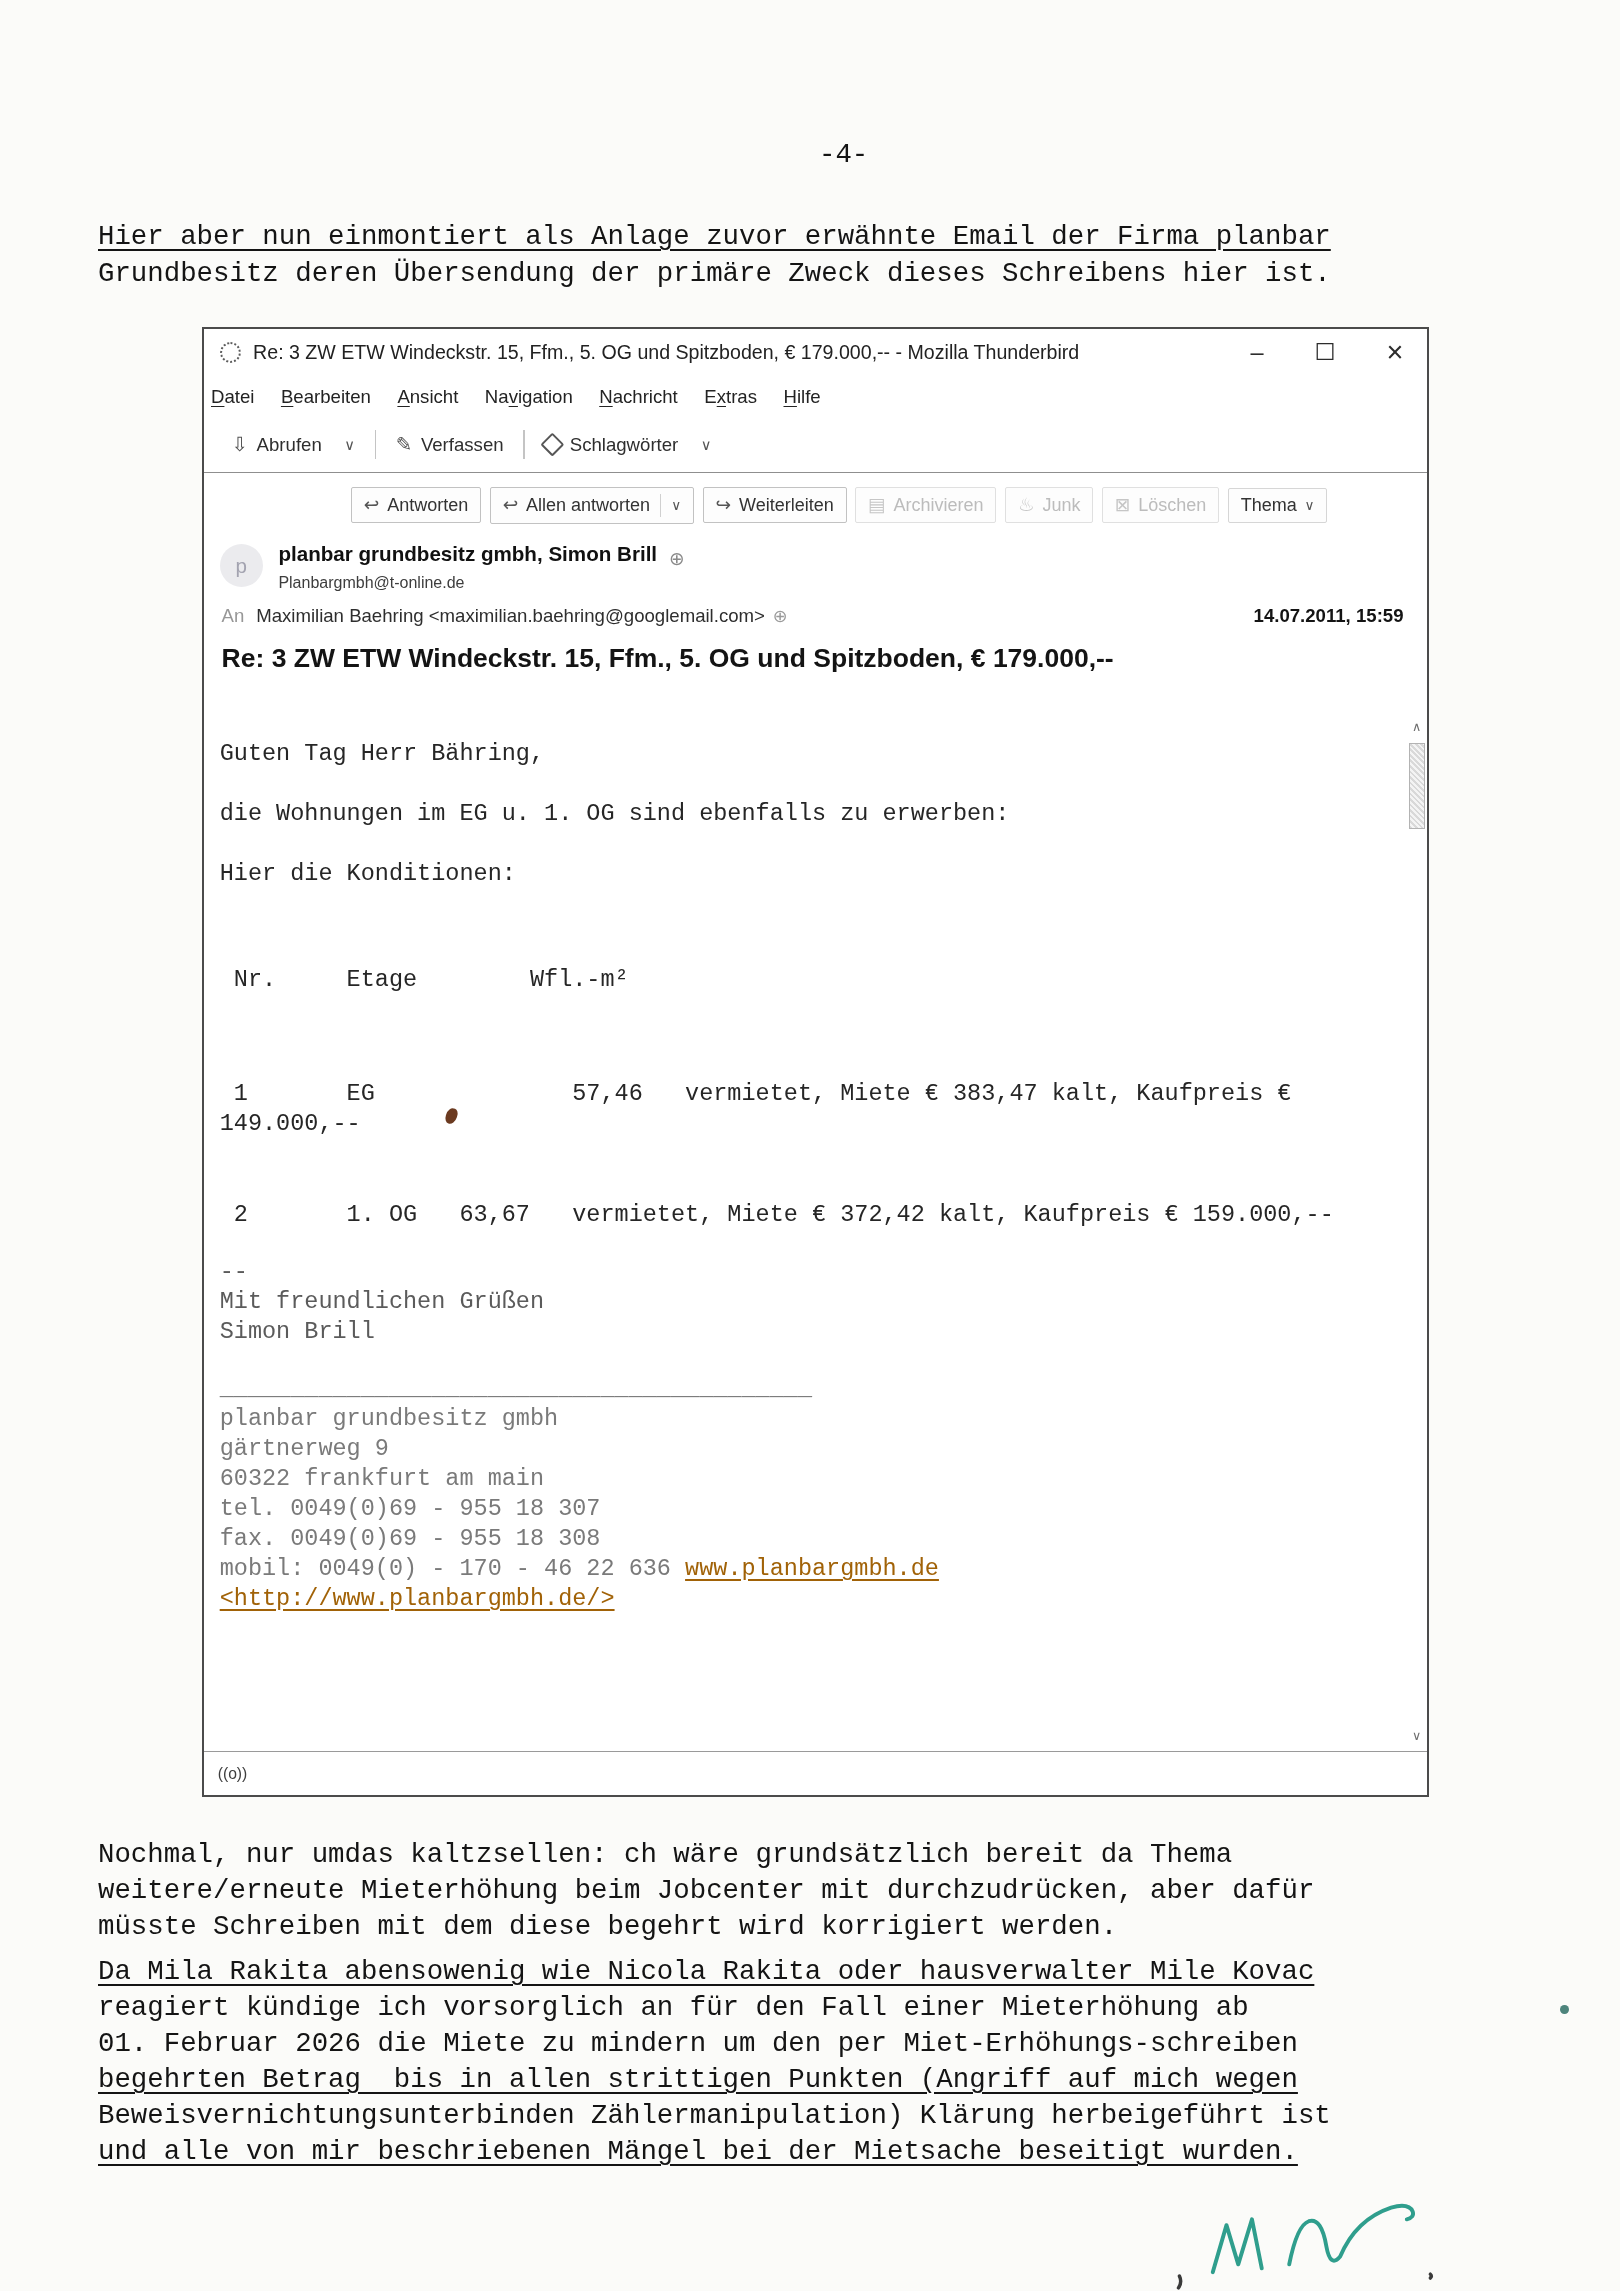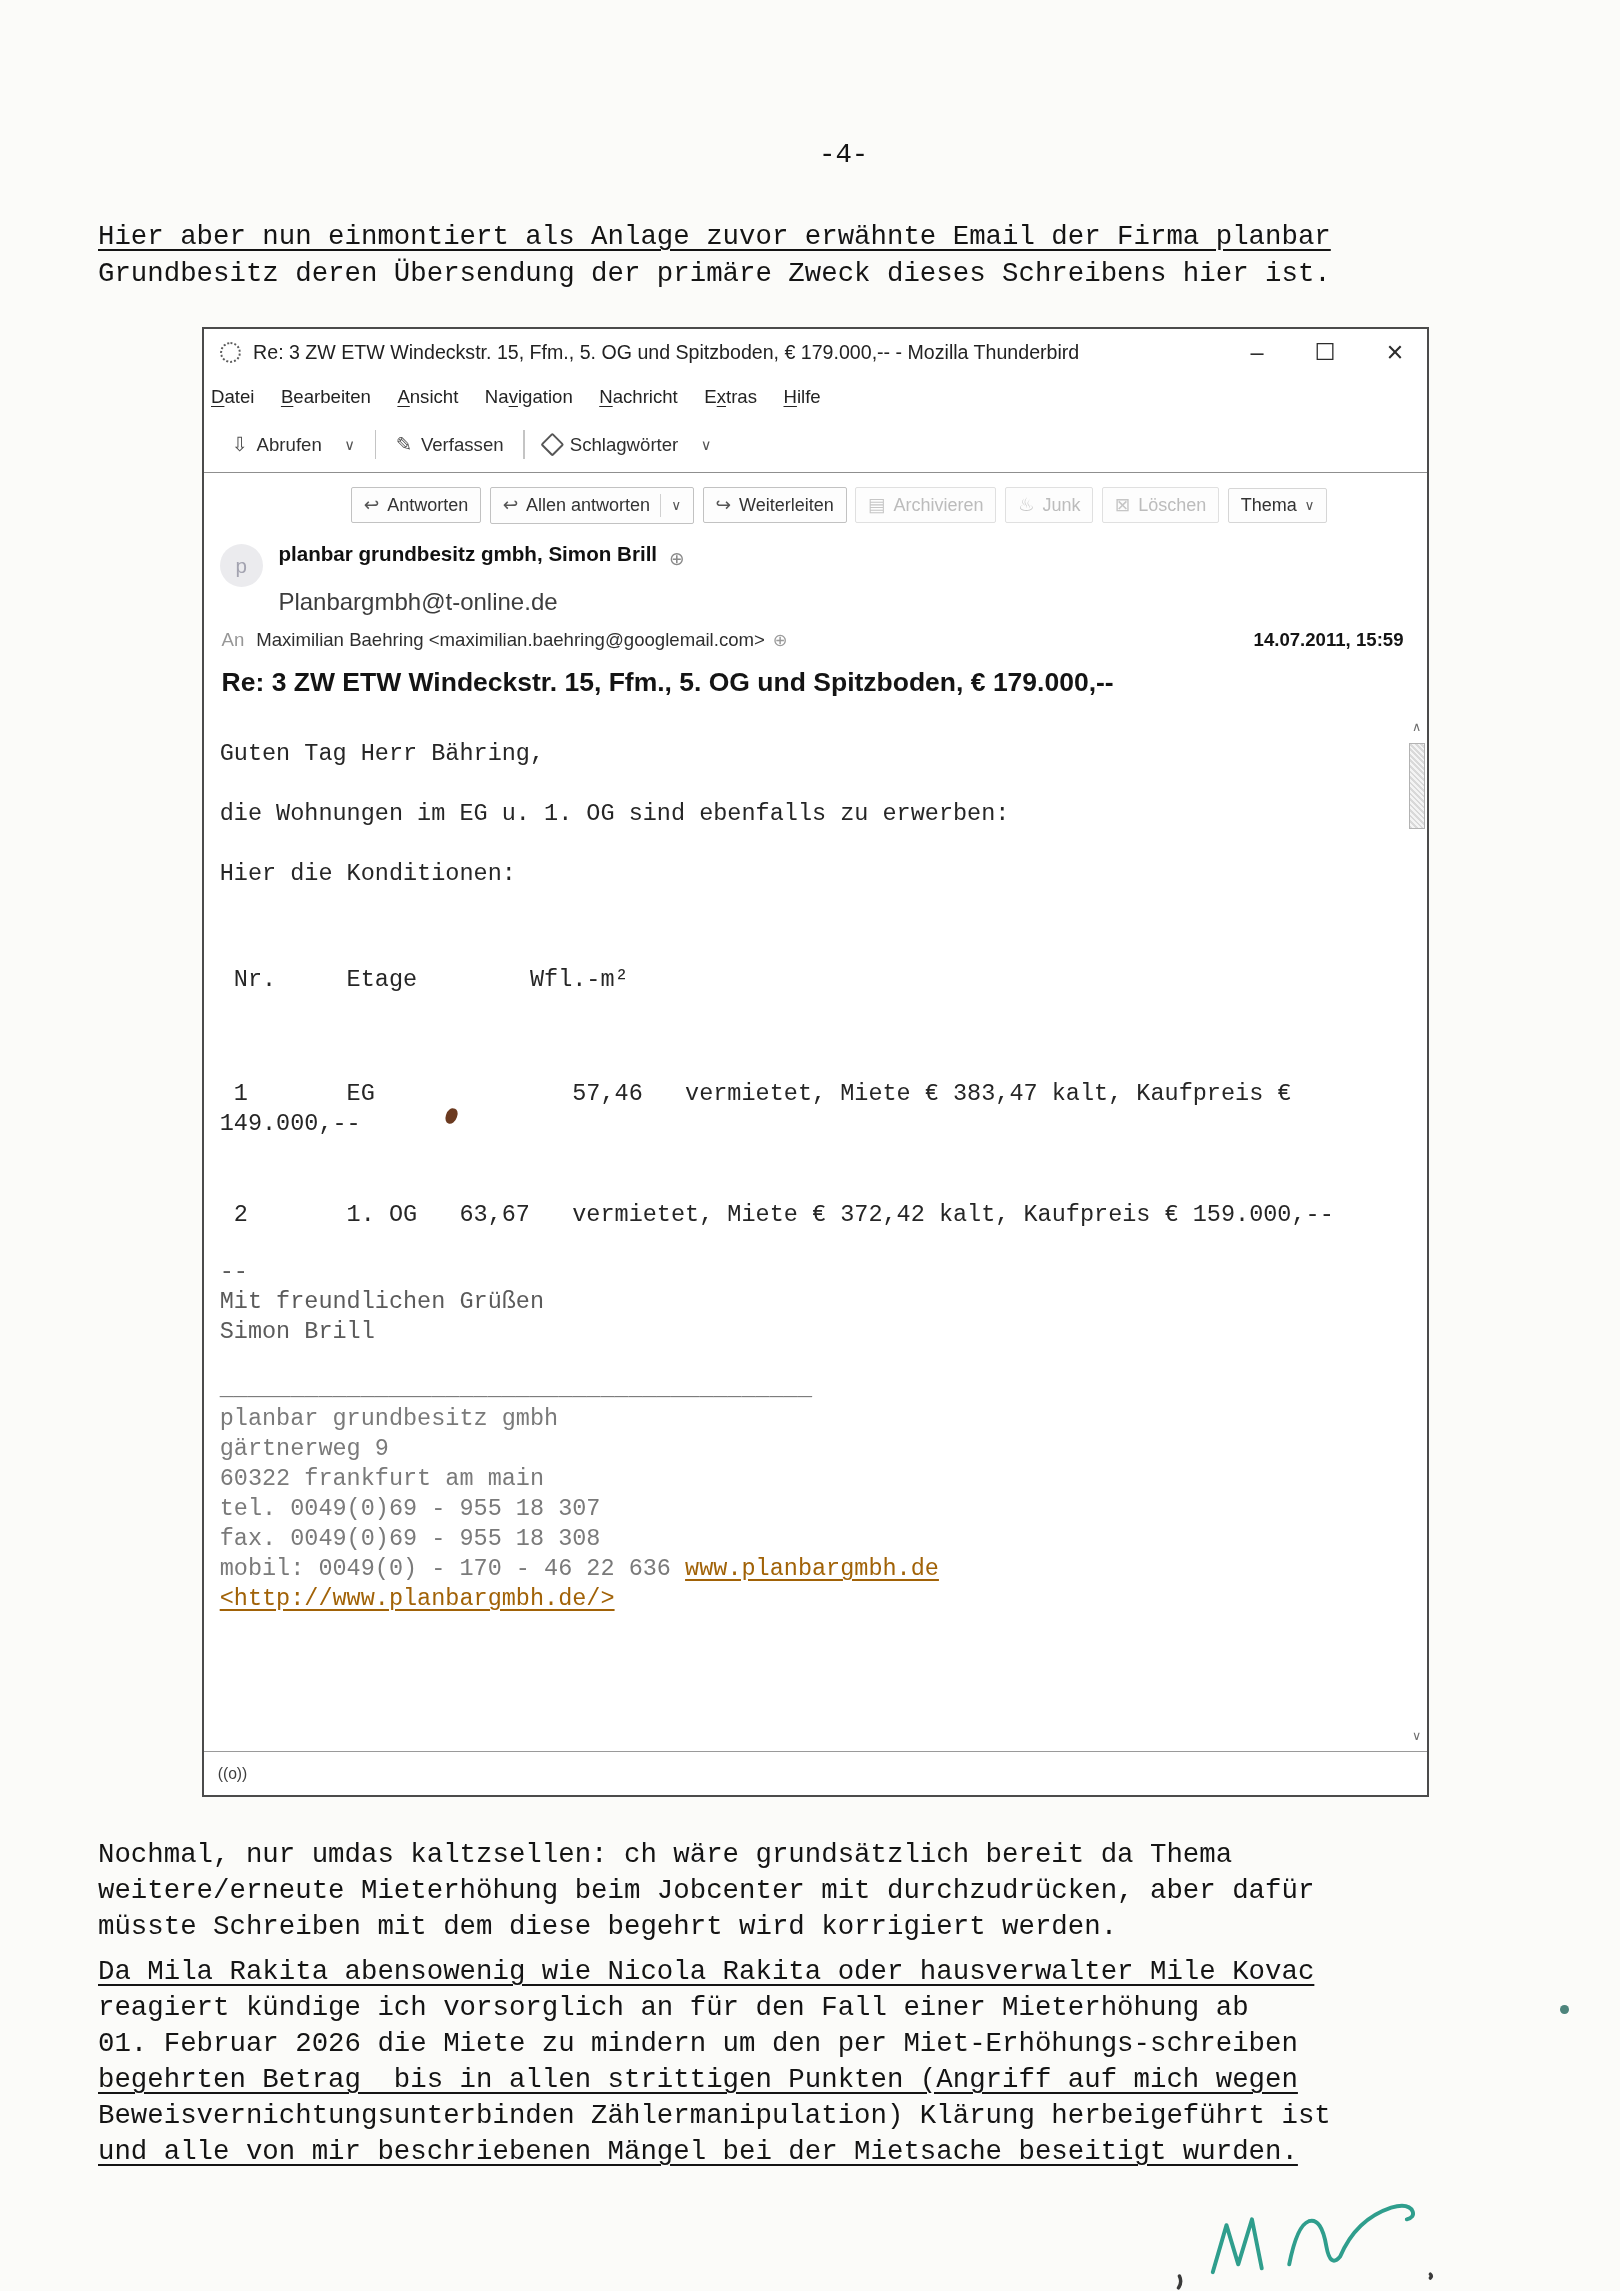--- a/index.html
+++ b/index.html
@@ -36,21 +36,21 @@
   .btn .splitdiv{width:1.5px;height:23.5px;background:#d0d0d0;margin:0 2px;}
   .btn .bchev{font-size:13.7px;color:#555;}
   .btn.disabled{color:#bcbcbc;border-color:#e0e0e0;}
   .btn.disabled .bicon,.btn.disabled .bchev{color:#c6c6c6;}
   
   .fromrow{display:flex;align-items:flex-start;margin:17.6px 0 0 15.7px;}
   .avatar{width:43px;height:43px;border-radius:50%;background:#ebebee;color:#a3a3b0;display:flex;align-items:center;justify-content:center;font-size:20.6px;flex:none;margin-top:2.9px;}
   .fromcol{margin-left:15.7px;}
   .fromname{font-size:20.6px;font-weight:bold;color:#111;display:flex;align-items:center;gap:11.8px;}
   .badge{font-size:18.6px;color:#8a8a8a;font-weight:normal;position:relative;top:5.9px;}
-  .fromemail{font-size:24px;color:#3d3d3d;margin-top:22px;}
+  .fromemail{font-size:16px;color:#3d3d3d;margin-top:8px;}
   .torow{display:flex;align-items:center;margin:13.7px 23.5px 0 17.6px;font-size:18.6px;}
   .tolabel{color:#979797;margin-right:11.8px;}
   .toaddr{color:#2e2e2e;}
   .tobadge{color:#9a9a9a;margin-left:7.8px;font-size:17.6px;}
   .date{margin-left:auto;color:#141414;font-weight:700;}
   .subject{margin:15.7px 23.5px 0 17.6px;font-size:26.5px;font-weight:600;color:#141414;}
   
   .mailbody{position:absolute;left:0;right:21.6px;top:384px;bottom:45px;padding:25.5px 0 0 15.7px;font-family:"Liberation Mono","DejaVu Sans Mono",monospace;font-size:23.5px;color:#262626;overflow:hidden;}
   .ln{white-space:pre;line-height:30px;min-height:30px;}
   .g31{margin-top:30px}.g186{margin-top:76px}.g86{margin-top:84px}.g62{margin-top:61px}.g28{margin-top:27.4px}

